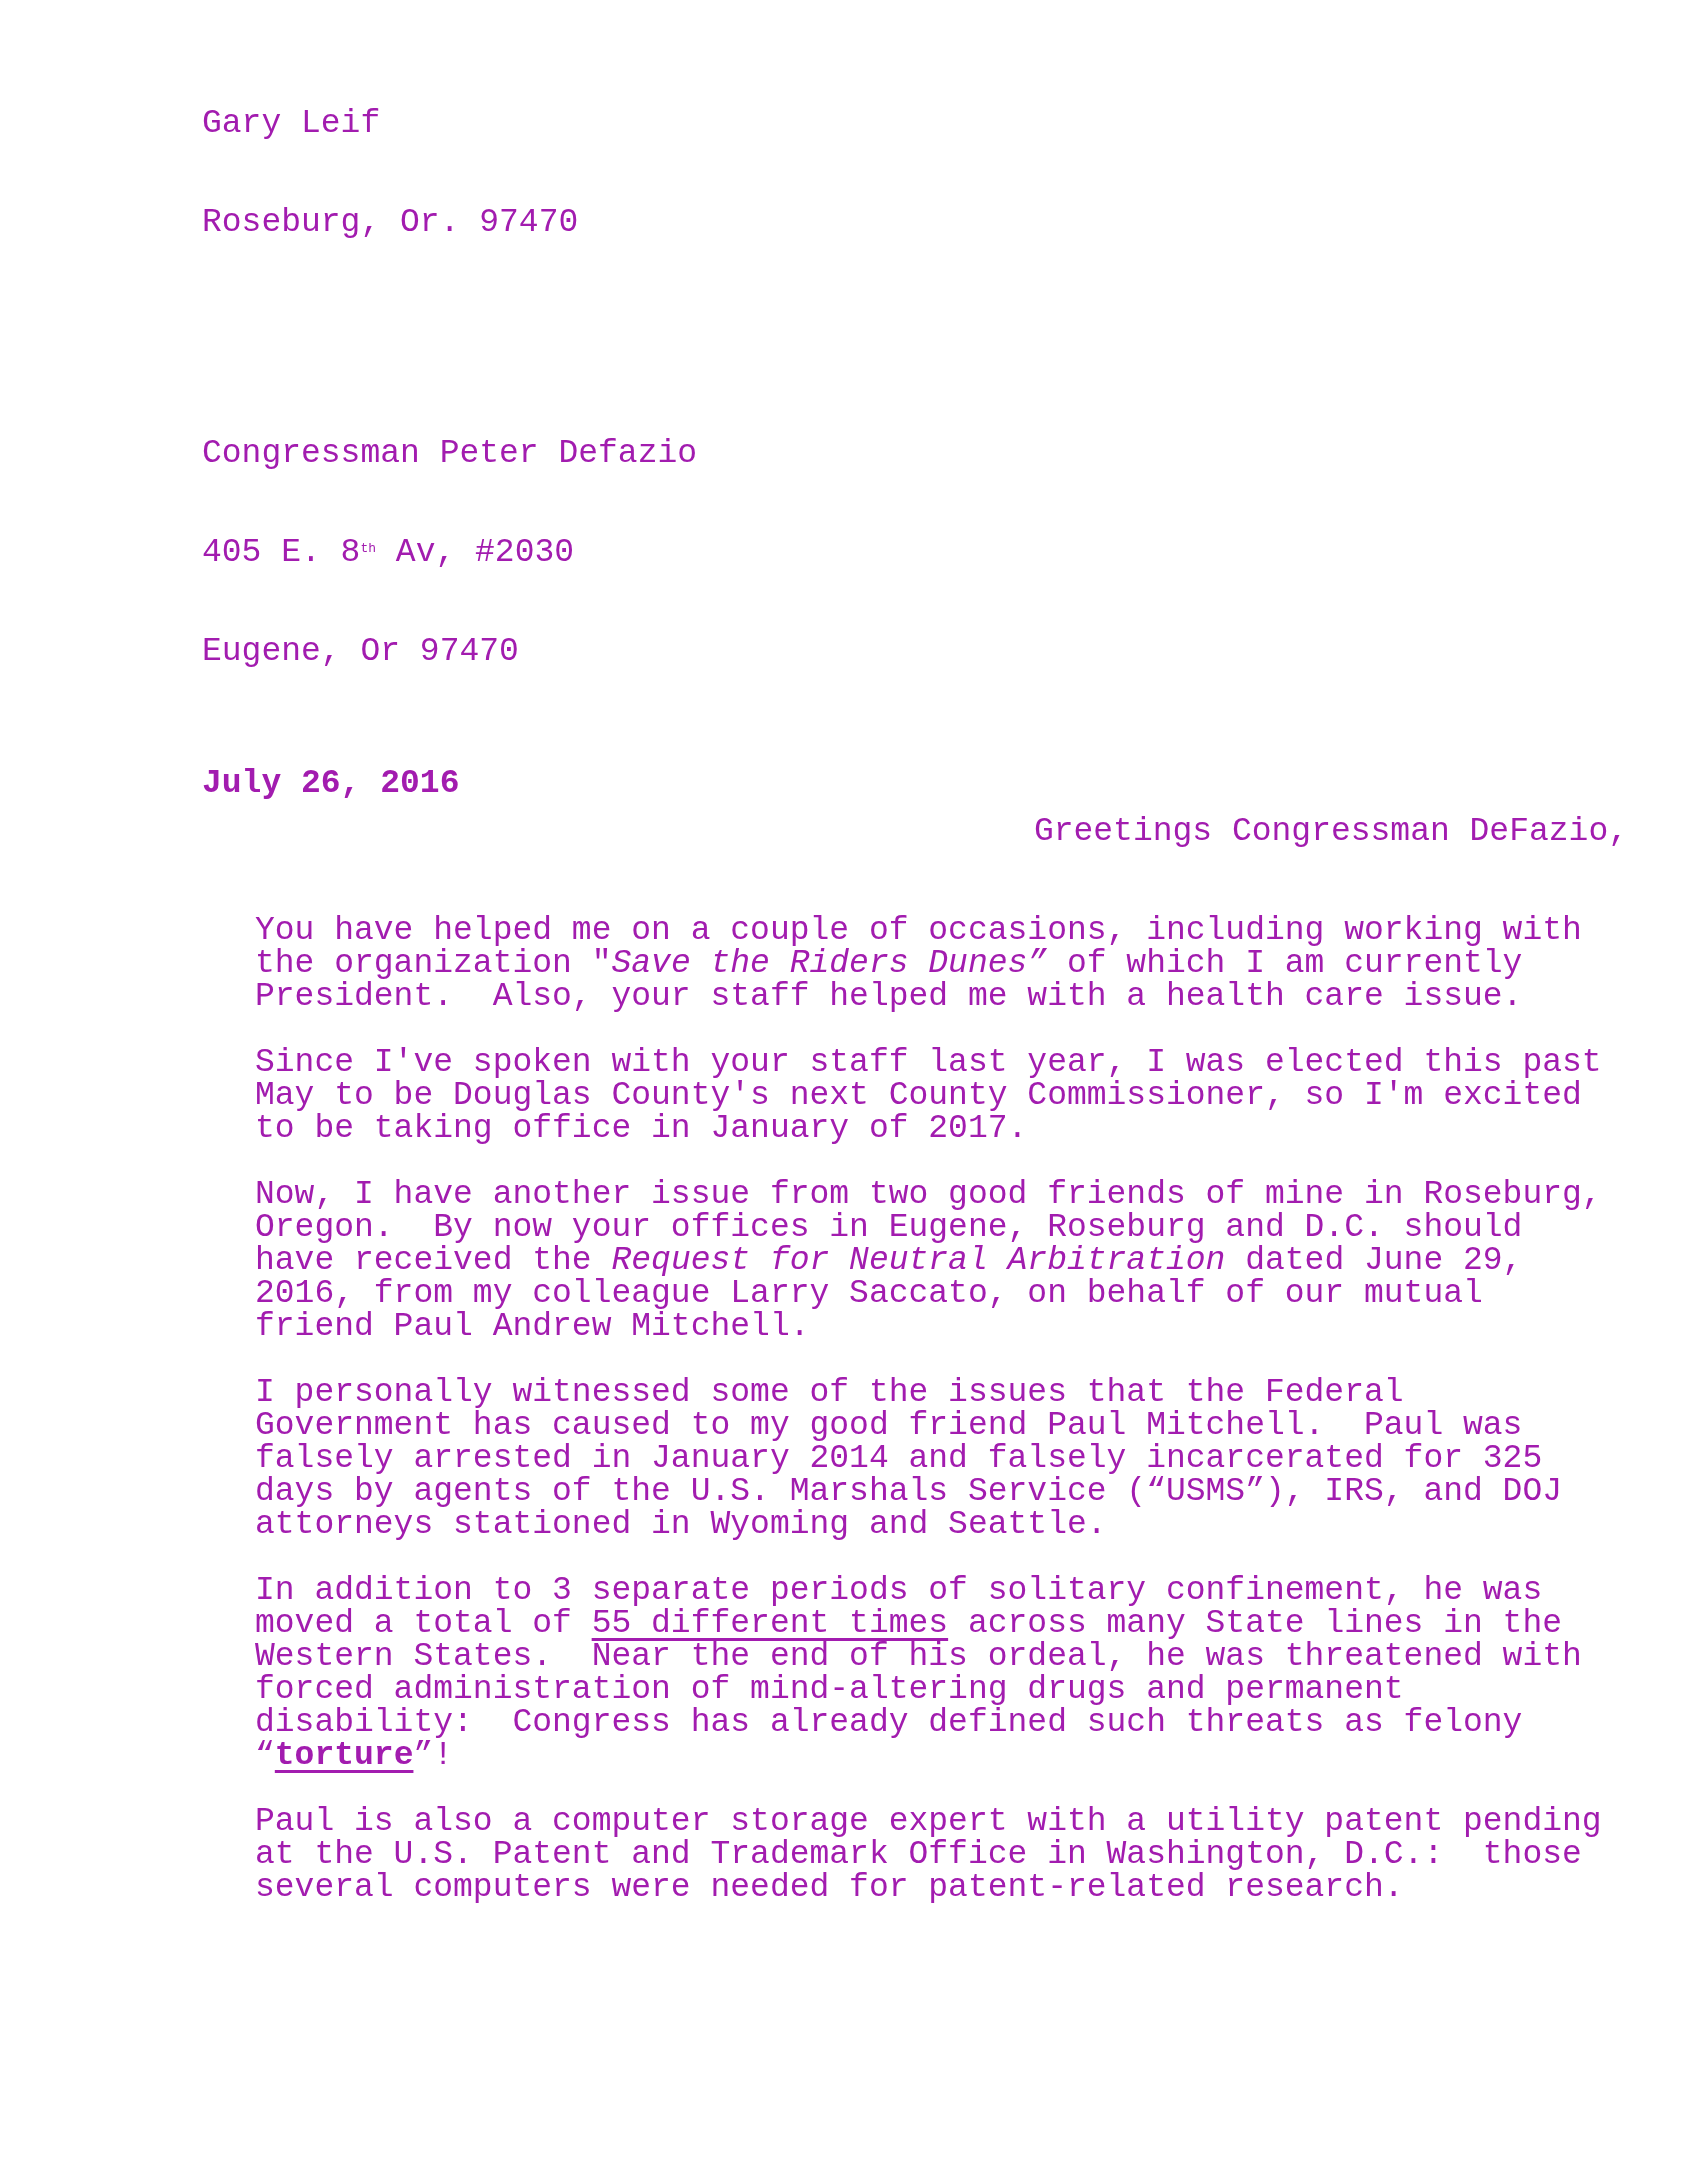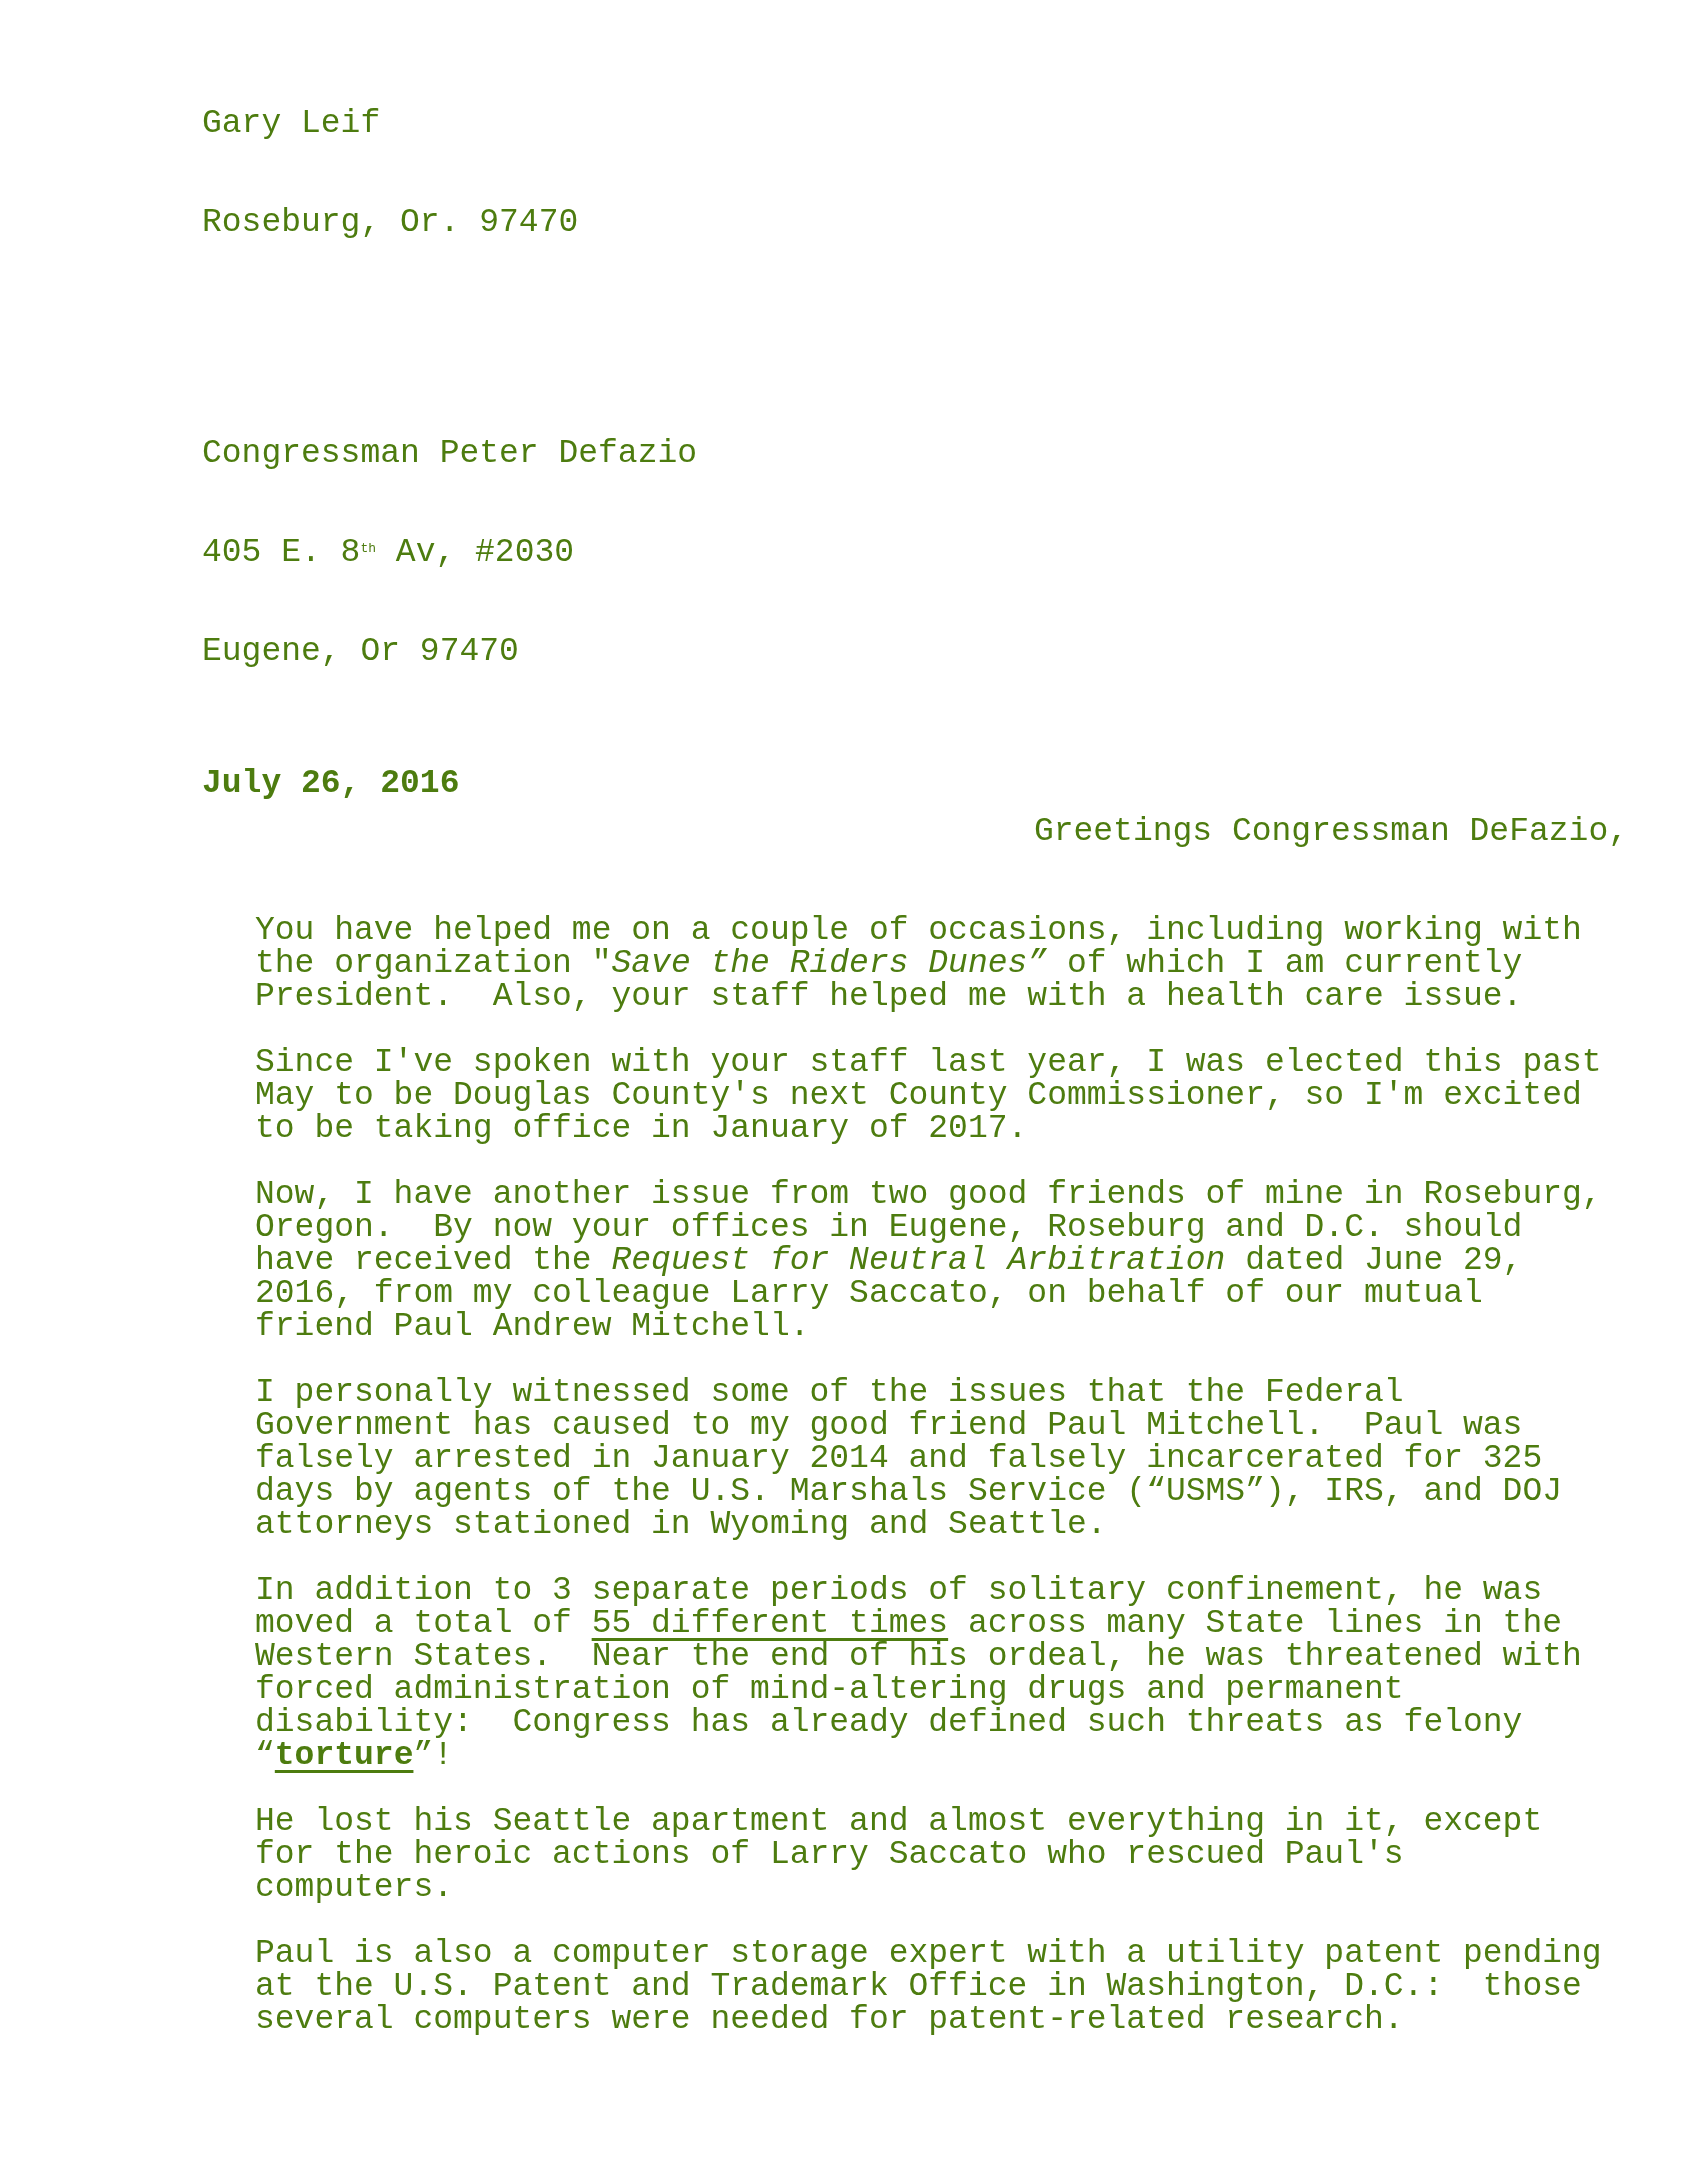--- a/index.html
+++ b/index.html
@@ -6,21 +6,21 @@
     margin: 0;
     padding: 0;
     background: #e8e8e8;
   }
   .page {
     position: relative;
     width: 1688px;
     height: 2183px;
     box-sizing: border-box;
     background: #ffffff;
-    color: #4d7c0f;
+    color: #a21caf;
     font-family: "Liberation Mono", "DejaVu Sans Mono", monospace;
     font-size: 33px;
     line-height: 33px;
     padding: 41px 60px 0 202px;
     overflow: hidden;
   }
   .block { white-space: pre-wrap; }
   .sender-block    { margin: 0 0 66px 0; }
   .recipient-block { margin: 0 0 33px 0; }
   .date-line       { margin: 0 0 15px 0; font-weight: bold; }
@@ -87,22 +87,19 @@
 Government has caused to my good friend Paul Mitchell.  Paul was
 falsely arrested in January 2014 and falsely incarcerated for 325
 days by agents of the U.S. Marshals Service (“USMS”), IRS, and DOJ
 attorneys stationed in Wyoming and Seattle.</span></div>
       <div class="para"><span class="run n">In addition to 3 separate periods of solitary confinement, he was
 moved a total of </span><span class="run u">55 different times</span><span class="run n"> across many State lines in the
 Western States.  Near the end of his ordeal, he was threatened with
 forced administration of mind-altering drugs and permanent
 disability:  Congress has already defined such threats as felony
 “</span><span class="run bu">torture</span><span class="run n">”!</span></div>
-      <div class="para"><span class="run n">He lost his Seattle apartment and almost everything in it, except
-for the heroic actions of Larry Saccato who rescued Paul's
-computers.</span></div>
       <div class="para"><span class="run n">Paul is also a computer storage expert with a utility patent pending
 at the U.S. Patent and Trademark Office in Washington, D.C.:  those
 several computers were needed for patent-related research.</span></div>
     </div>
 
 </div>
 
 
 </body></html>

